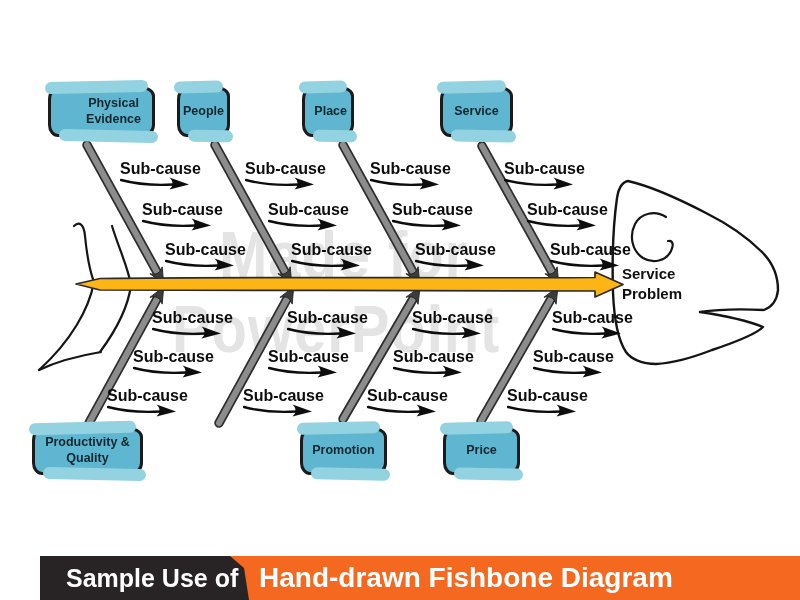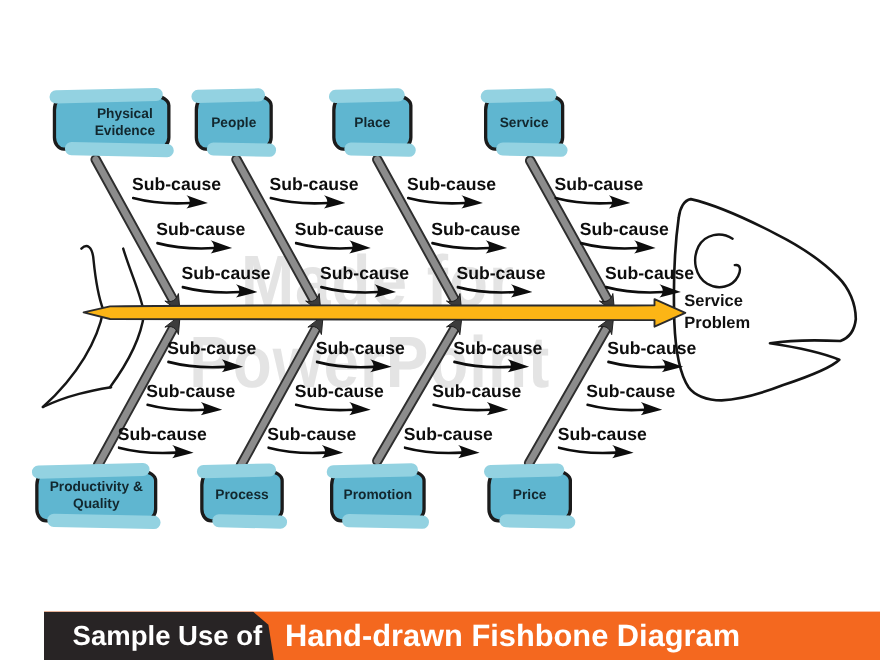--- a/index.html
+++ b/index.html
@@ -133,35 +133,32 @@
                C 653,264 666,261 671,251 C 674,245 673,240 668,241" fill="none" stroke="#141414" stroke-width="2.2" stroke-linecap="round"></path>
     </g>
 
     <path d="M 76,284 L 100,278.5 C 260,276.5 440,278.5 595,277.5 L 595,272
              L 623,284.5 L 595,297 L 595,291 C 440,290.5 260,290.5 100,290 Z" fill="#FCB515" stroke="#2B2B2B" stroke-width="1.7" stroke-linejoin="round"></path>
   </svg>
 
   <div class="cause-box" style="left:48px;top:86px;width:107px;height:51px;padding-left:28px;">
     <span>Physical Evidence</span>
   </div>
-  <div class="cause-box" style="left:177px;top:86px;width:71px;height:51px;">
+  <div class="cause-box" style="left:177px;top:86px;width:53px;height:51px;">
     <span>People</span>
   </div>
-  <div class="cause-box" style="left:302px;top:86px;width:73px;height:51px;">
+  <div class="cause-box" style="left:302px;top:86px;width:52px;height:51px;justify-content:flex-end;">
     <span>Place</span>
   </div>
   <div class="cause-box" style="left:440px;top:86px;width:73px;height:51px;">
     <span>Service</span>
   </div>
 
   <div class="cause-box" style="left:32px;top:427px;width:111px;height:48px;">
     <span>Productivity &amp; Quality</span>
-  </div>
-  <div class="cause-box" style="left:182px;top:427px;width:76px;height:48px;">
-    <span>Process</span>
   </div>
   <div class="cause-box" style="left:443px;top:427px;width:77px;height:48px;">
     <span>Price</span>
   </div>
   <div class="cause-box" style="left:300px;top:427px;width:87px;height:48px;">
     <span>Promotion</span>
   </div>
 
   <div class="effect-label">
     <div>Service</div>

